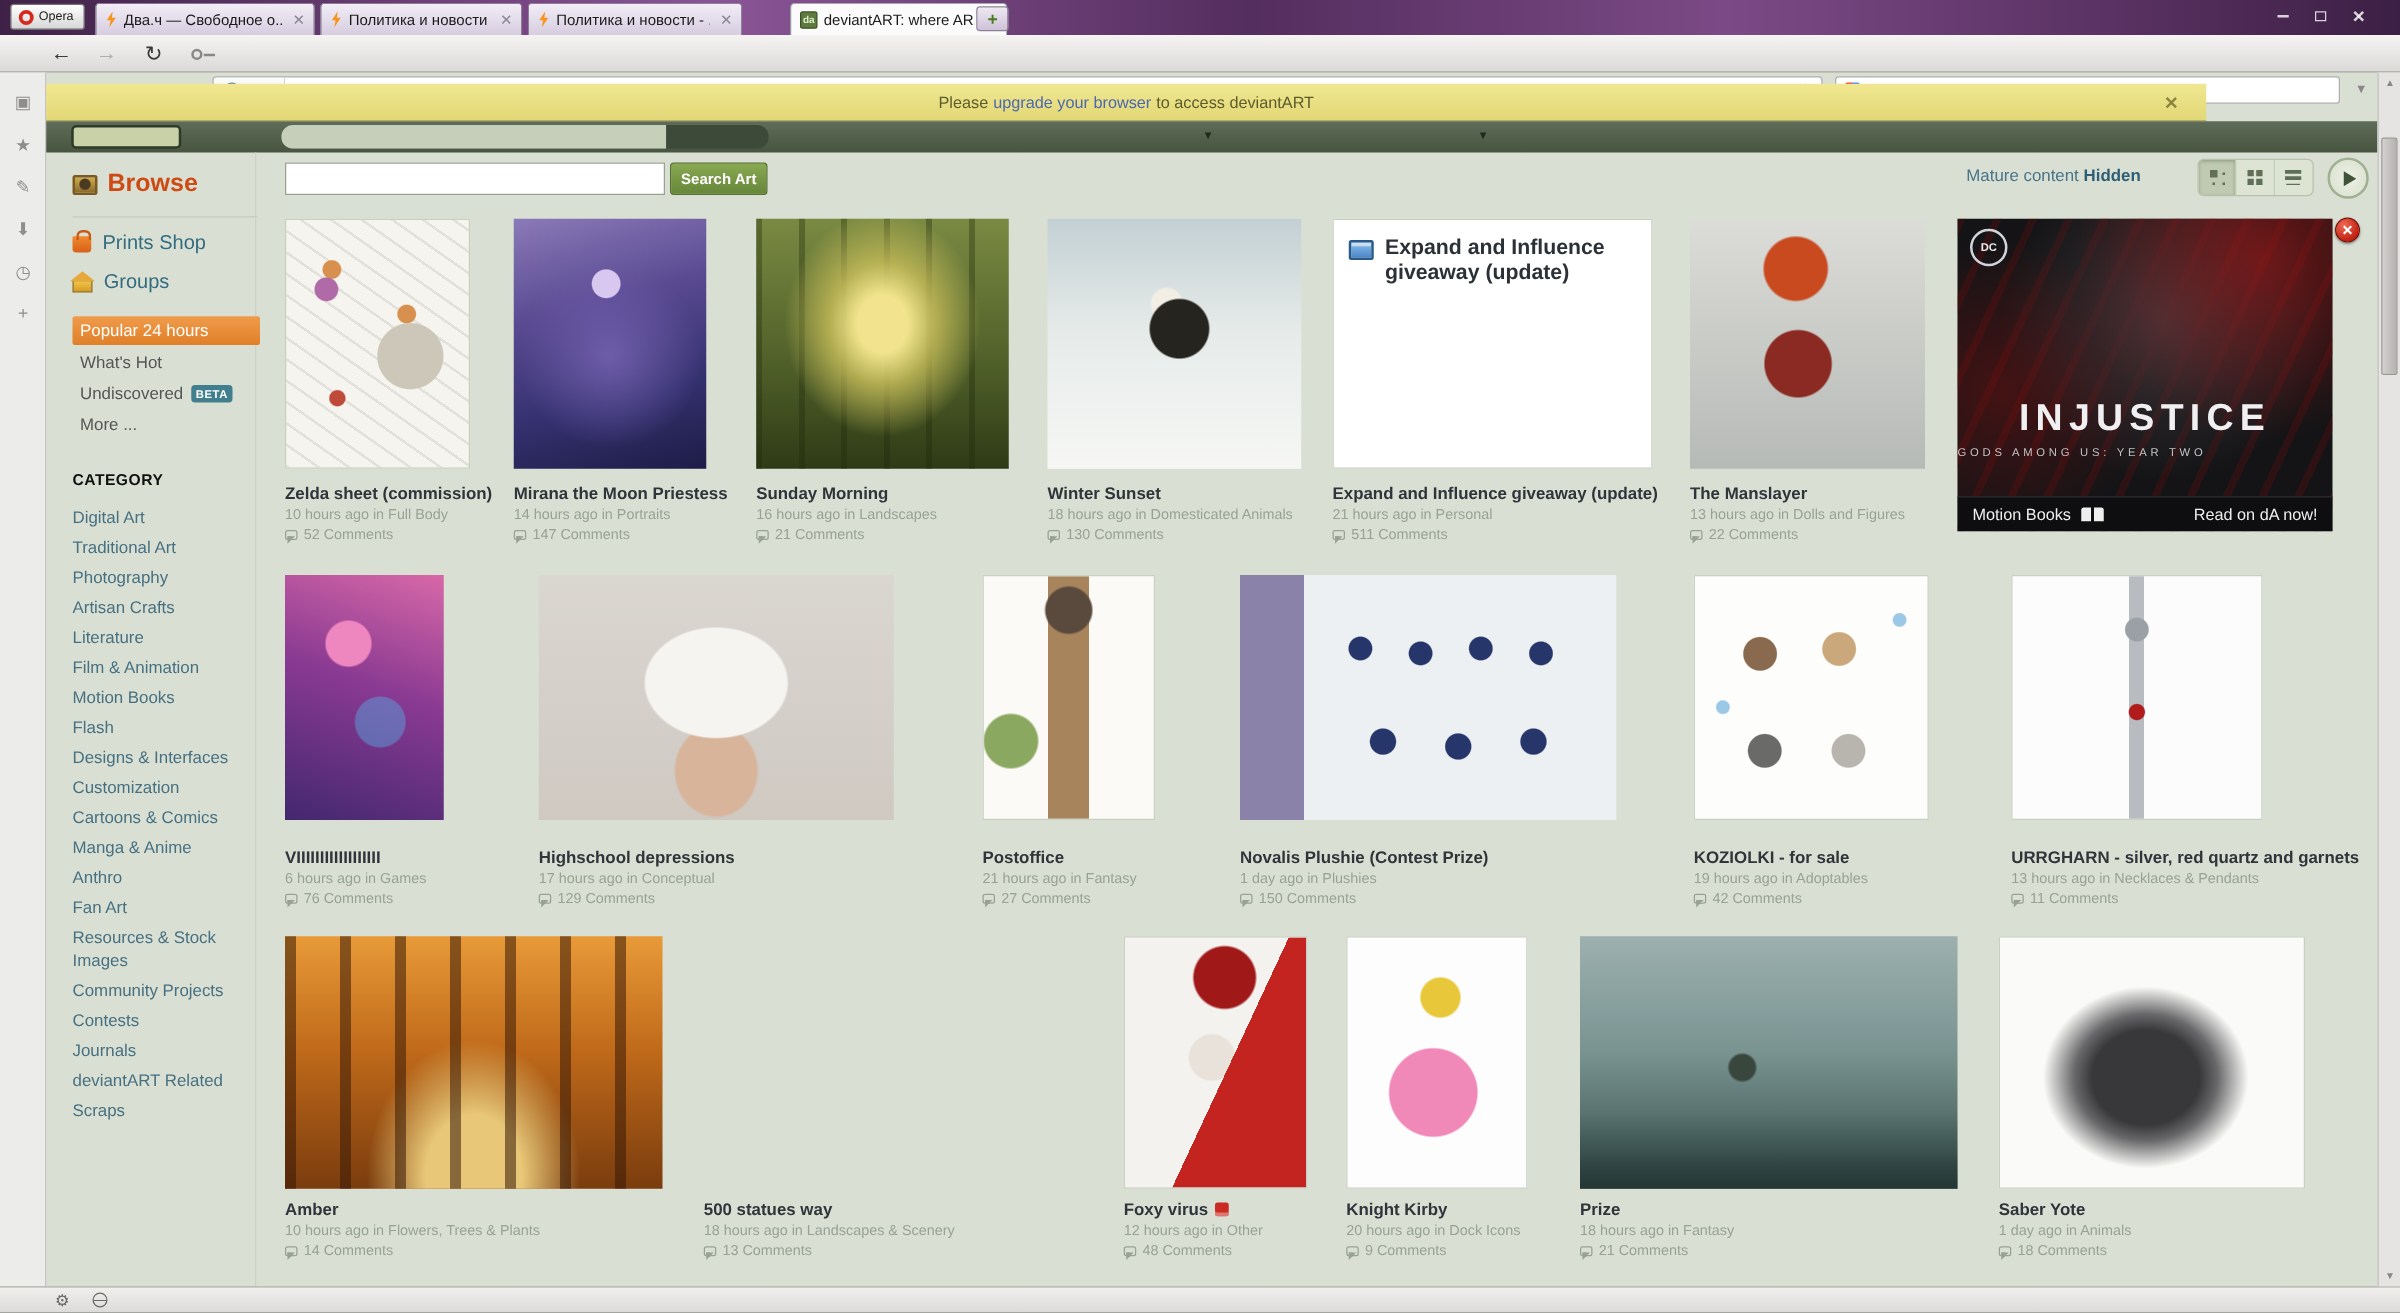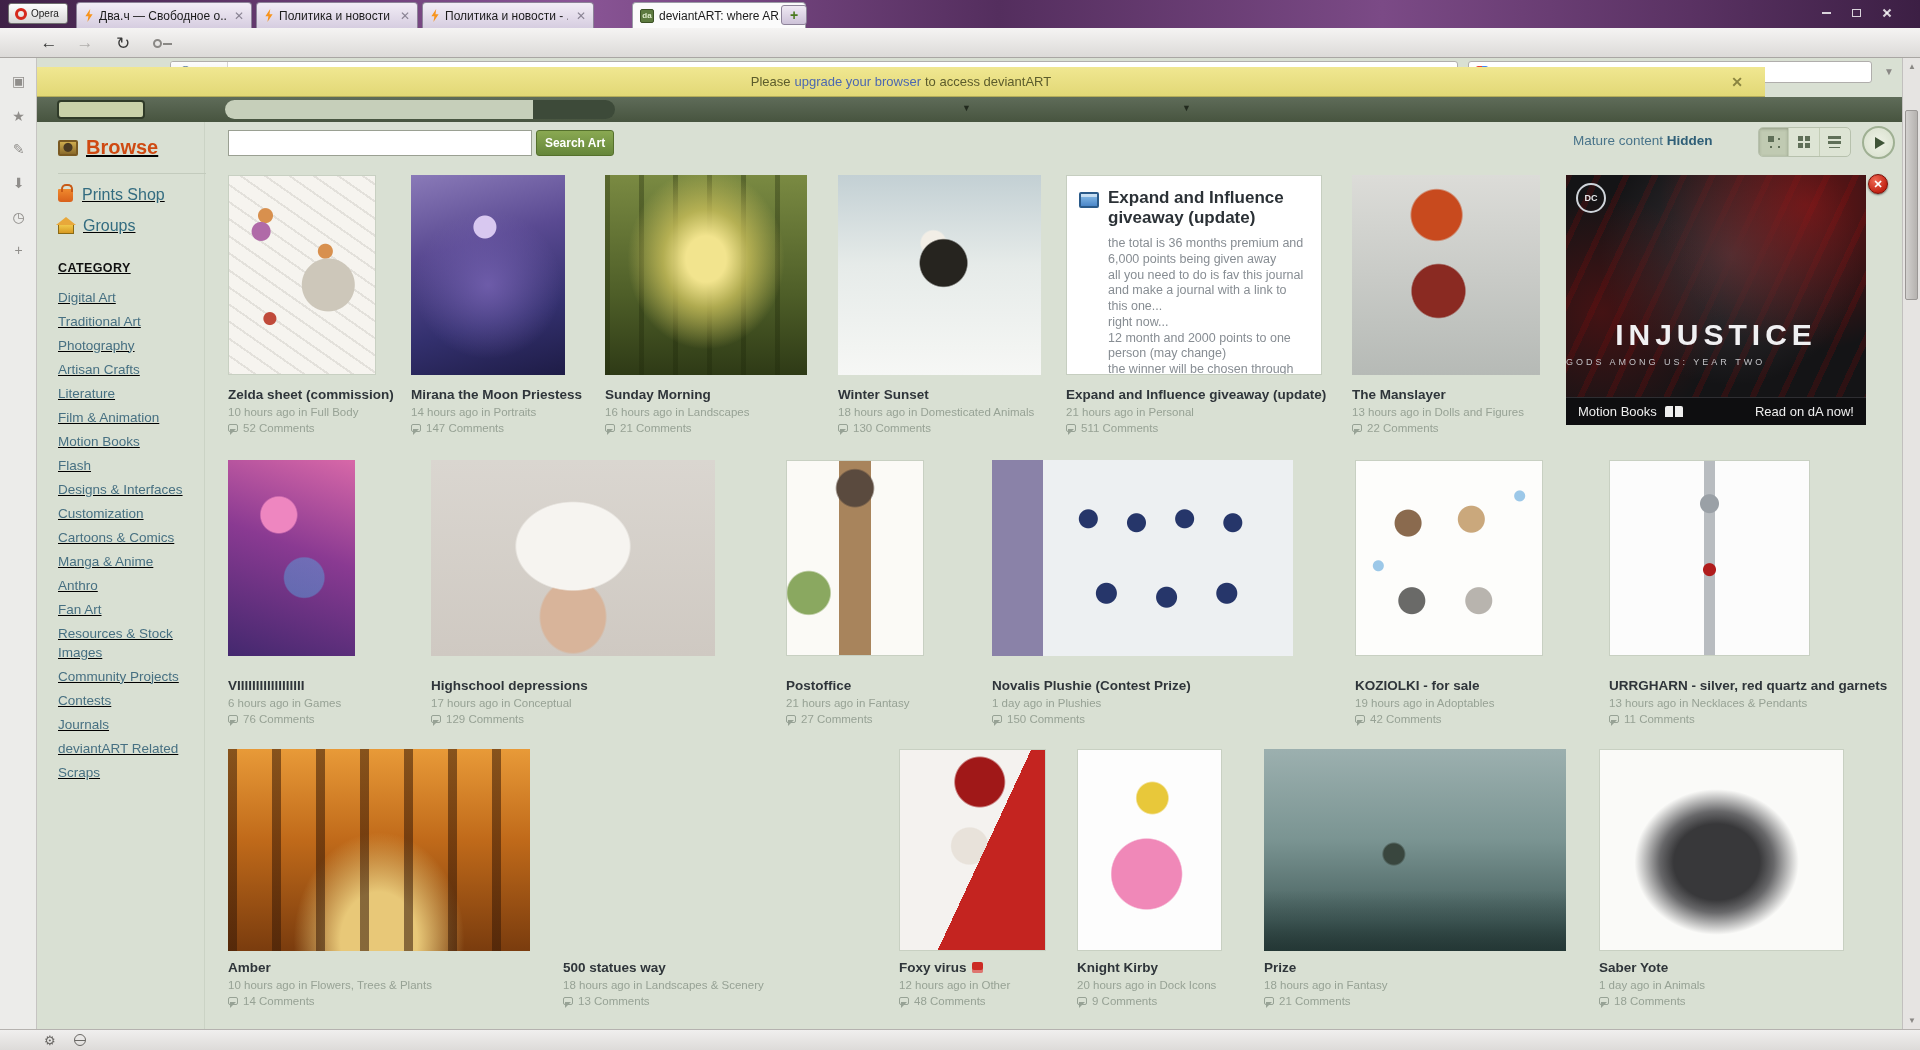--- a/index.html
+++ b/index.html
@@ -78,21 +78,21 @@
   #notif-close { position:absolute; right:22px; top:7px; color:#8a8440; font-size:14px; font-weight:bold; }
   #siteheader { position:absolute; left:37px; top:97px; width:1865px; height:25px;
     background:linear-gradient(#5f6c59,#47543f); }
   #sh-tab { position:absolute; left:20px; top:3px; width:88px; height:19px; background:#c9d1a9; border:2px solid #2f3a28; border-radius:4px; }
   #sh-pill { position:absolute; left:188px; top:3px; width:390px; height:19px; border-radius:10px; overflow:hidden; display:flex; }
   #sh-pill .pl { width:308px; background:#c6cfba; }
   #sh-pill .pr { width:82px; background:#3d4a39; }
   .sh-dd { position:absolute; top:6px; color:#222a1e; font-size:9px; }
 
   
-  #sidebar { position:absolute; left:37px; top:122px; width:168px; height:921px; border-right:1px solid #cbd3c5; padding:14px 0 0 21px;text-decoration:underline; }
+  #sidebar { position:absolute; left:37px; top:122px; width:168px; height:921px; border-right:1px solid #cbd3c5; padding:14px 0 0 21px; }
   #browse-row { display:flex; align-items:center; gap:8px; }
   .mona-ic { width:20px; height:16px; border:2px solid #7a5a22; border-radius:2px;
     background:radial-gradient(circle at 50% 45%,#4a3a22 0 4px,transparent 5px),linear-gradient(#cfac4e,#8a6a2a); }
   #browse-label { font-size:20px; font-weight:bold; color:#cf4a12; }
   #sb-divider { width:148px; height:1px; background:#c3cbbd; margin:14px 0 12px; }
   .sb-link { display:flex; align-items:center; gap:9px; font-size:16px; color:#336c80; margin-bottom:13px; }
   .bag-ic { position:relative; width:15px; height:13px; background:linear-gradient(#f08a2e,#d8601a); border-radius:1px 1px 3px 3px; }
   .bag-ic::before { content:""; position:absolute; left:3px; top:-5px; width:8px; height:6px; border:2px solid #c85a16; border-bottom:none; border-radius:5px 5px 0 0; }
   .house-ic { position:relative; width:16px; height:10px; background:linear-gradient(#f0c84a,#d89a22); border:1px solid #8a6a14; margin-top:6px; }
   .house-ic::before { content:""; position:absolute; left:-3px; top:-8px; border-left:10px solid transparent; border-right:10px solid transparent; border-bottom:8px solid #e8a83a; }
@@ -347,20 +347,35 @@
     </div>
     <div id="sb-divider"></div>
     <div class="sb-link">
       <span class="bag-ic"></span>
       <span>Prints Shop</span>
     </div>
     <div class="sb-link">
       <span class="house-ic"></span>
       <span>Groups</span>
     </div>
+    <ul id="sb-menu">
+        <li class="selected">
+          <span>Popular 24 hours</span>
+        </li>
+        <li>
+          <span>What's Hot</span>
+        </li>
+        <li>
+          <span>Undiscovered</span>
+          <span class="beta-badge">BETA</span>
+        </li>
+        <li>
+          <span>More ...</span>
+        </li>
+      </ul>
     <div id="cat-header">CATEGORY</div>
     <ul id="cat-list">
         <li>Digital Art</li>
         <li>Traditional Art</li>
         <li>Photography</li>
         <li>Artisan Crafts</li>
         <li>Literature</li>
         <li>Film &amp; Animation</li>
         <li>Motion Books</li>
         <li>Flash</li>
@@ -443,29 +458,20 @@
         <div class="cap-comments">
           <span class="bubble"></span>
           <span>130 Comments</span>
         </div>
       </div>
       <div class="thumb journal-card" style="left: 1066px; top: 175px; width: 256px; height: 200px;">
         <div class="j-head">
           <span class="book-ic"></span>
           <div class="j-title">Expand and Influence giveaway (update)</div>
         </div>
-        <div class="j-body">the total is 36 months premium and
-6,000 points being given away
-all you need to do is fav this journal
-and make a journal with a link to
-this one...
-right now...
-12 month and 2000 points to one
-person (may change)
-the winner will be chosen through</div>
       </div>
       <div class="caption" style="left: 1066px; top: 387px; width: 336px;">
         <div class="cap-title">
           <span>Expand and Influence giveaway (update)</span>
         </div>
         <div class="cap-meta">21 hours ago in Personal</div>
         <div class="cap-comments">
           <span class="bubble"></span>
           <span>511 Comments</span>
         </div>

